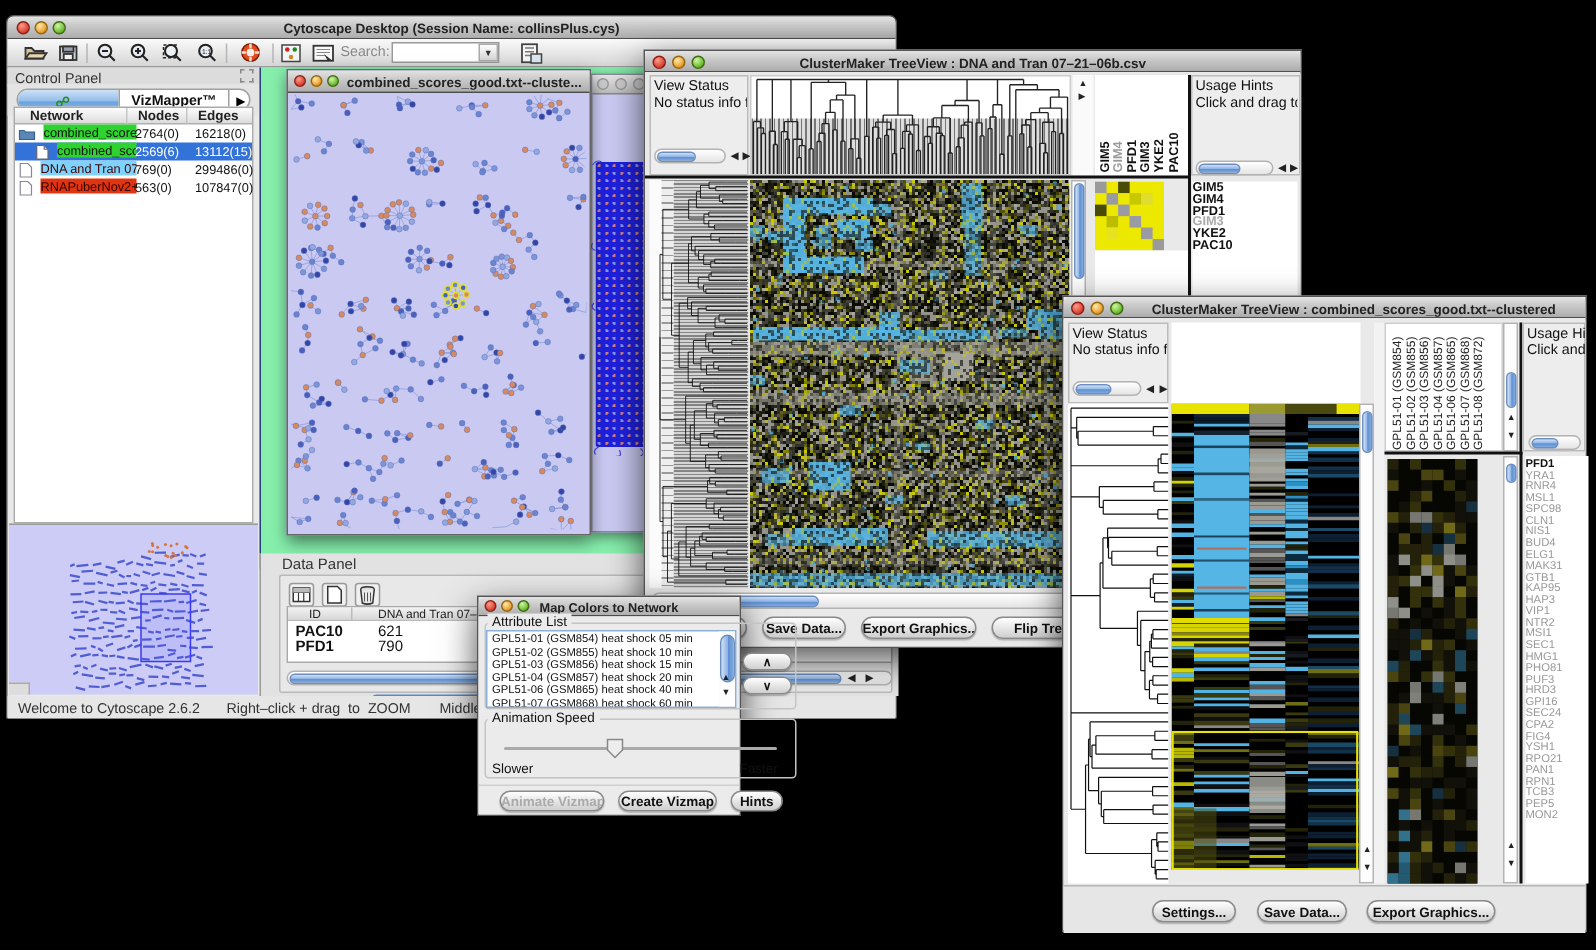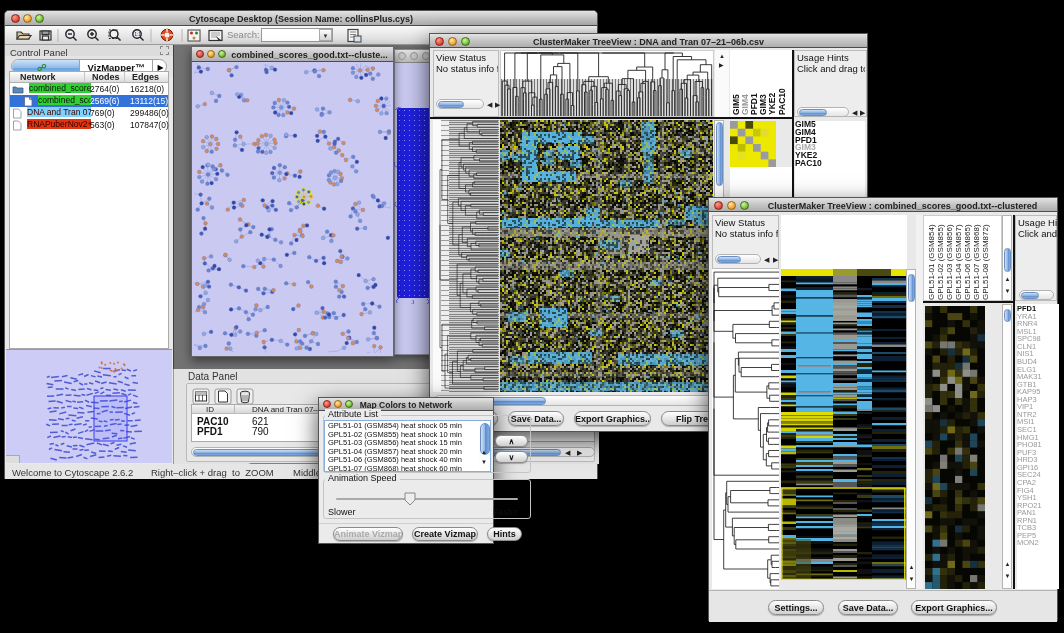--- a/index.html
+++ b/index.html
@@ -173,21 +173,21 @@
           <circle cx="79.8" cy="6.3" r="1" fill="#d7743f"></circle>
           <circle cx="72.9" cy="12.4" r="1" fill="#d7743f"></circle>
           <circle cx="66.3" cy="5.0" r="1" fill="#d7743f"></circle>
           <circle cx="57.8" cy="5.6" r="1" fill="#d7743f"></circle>
         </g>
     <rect x="88" y="46" width="33" height="45" fill="rgba(80,80,255,0.12)" stroke="#3a3af0" stroke-width="1"></rect>
       </svg>
     <div class="abs" style="left:0;bottom:0;width:14px;height:8px;background:#ddd;border-top:1px solid #aaa;border-right:1px solid #aaa;"></div>
   </div>
 
-  <div class="abs" style="left:168px;top:34px;width:425px;height:334px;background:#737373;border-left:1px solid #22437a;">
+  <div class="abs" style="left:168px;top:34px;width:425px;height:334px;background:#86efac;border-left:1px solid #22437a;">
 
     <div class="abs" style="left:220px;top:4px;width:41px;height:306px;background:#c9c9f2;border:1px solid #8a8a9a;box-shadow:0 3px 8px rgba(0,0,0,.45);">
       <div class="abs" style="left:0;top:0;width:100%;height:13px;background:linear-gradient(#e5e5e5,#bcbcbc);border-bottom:1px solid #888;">
         <div class="tl" style="left:3px;background:#c9c9c9;border:0.5px solid #999;width:8px;height:8px;top:2px;"></div>
         <div class="tl" style="left:15px;background:#c9c9c9;border:0.5px solid #999;width:8px;height:8px;top:2px;"></div>
         <div class="tl" style="left:27px;background:#c9c9c9;border:0.5px solid #999;width:8px;height:8px;top:2px;"></div>
       </div>
       <div class="abs" style="left:2px;top:58px;width:37px;height:190px;">
           <div class="abs" style="left:0;top:0;width:37px;height:190px;background:#2020dd;background-image:radial-gradient(circle 1px at 2.5px 2.5px,rgba(222,138,120,0.9) 99%,transparent),radial-gradient(circle 1px at 7.5px 2.5px,rgba(140,166,248,0.9) 99%,transparent),radial-gradient(circle 1px at 2.5px 7.5px,rgba(140,166,248,0.9) 99%,transparent),radial-gradient(circle 1px at 7.5px 7.5px,rgba(222,138,120,0.9) 99%,transparent);background-size:10px 10px;border-radius:2px;"></div>
 <svg class="abs" style="left:-4px;top:-6px;" width="45" height="202">

